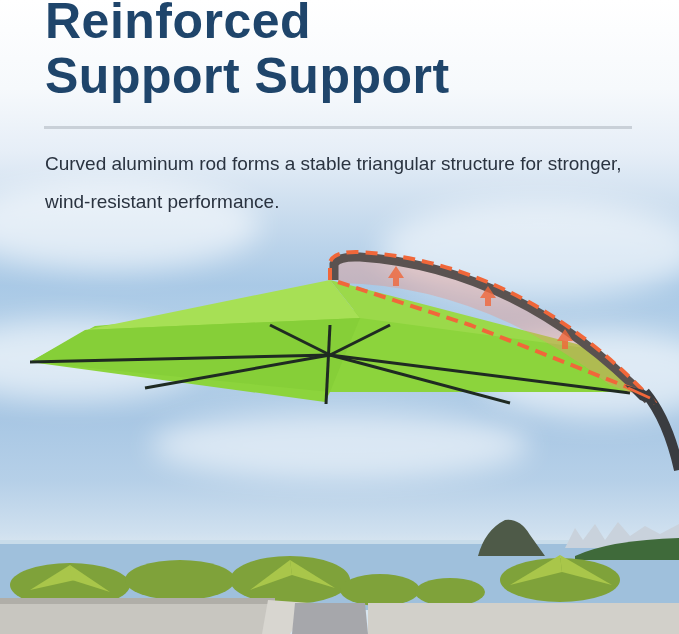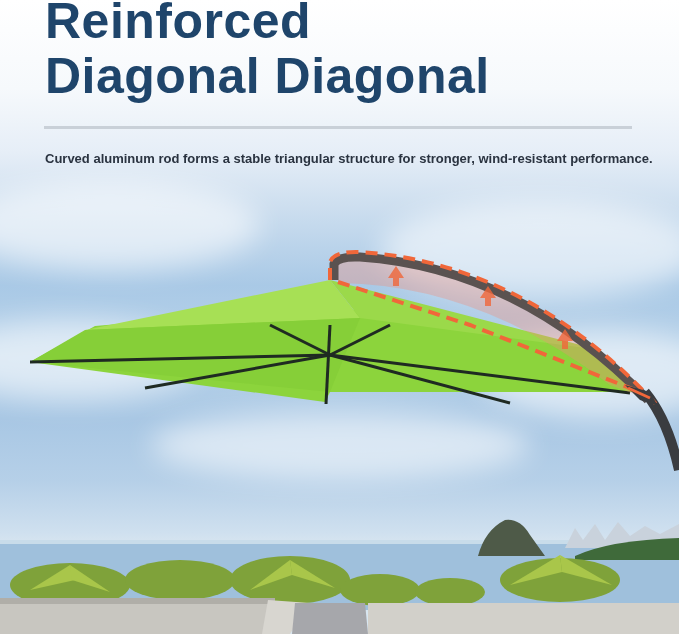--- a/index.html
+++ b/index.html
@@ -5,21 +5,21 @@
     html, body { margin:0; padding:0; }
     body { width:679px; height:634px; overflow:hidden; position:relative;
       font-family:"Liberation Sans", sans-serif; }
     .scene { position:absolute; inset:0; overflow:hidden;
       background: linear-gradient(180deg,#ffffff 0%,#f6f9fc 14%,#e6eef7 24%,#c9dcee 34%,#a9c9e6 45%,#b9d3ea 56%,#a8c7e4 66%,#b6d0e8 76%,#cfe0ef 84%,#d8e6f0 86%); }
     .cloud { position:absolute; border-radius:50%; background:rgba(255,255,255,0.55); filter:blur(14px); }
     .heading { position:absolute; left:45px; top:-6px; margin:0; color:#1f456b;
       font-weight:700; font-size:50px; line-height:55px; letter-spacing:0.5px; }
     .rule { position:absolute; left:44px; top:126px; width:588px; height:3px; background:#c9d0d8; }
     .subtitle { position:absolute; left:45px; top:145px; width:610px; margin:0; color:#2a3340;
-      font-size:13px; line-height:28px;font-weight:bold; }
+      font-size:19px; line-height:38px; }
     svg.art { position:absolute; left:0; top:0; }
   </style>
 </head>
 <body>
 
 <div class="scene">
   <div class="cloud" style="left:-40px;top:180px;width:300px;height:90px;"></div>
   <div class="cloud" style="left:380px;top:200px;width:320px;height:100px;"></div>
   <div class="cloud" style="left:-60px;top:320px;width:260px;height:80px;"></div>
   <div class="cloud" style="left:150px;top:410px;width:380px;height:70px;"></div>
@@ -88,17 +88,17 @@
       <path d="M488 286 L480 298 L485 298 L485 306 L491 306 L491 298 L496 298 Z"></path>
       <path d="M565 329 L557 341 L562 341 L562 349 L568 349 L568 341 L573 341 Z"></path>
     </g>
 
     <polygon points="625,385 650,392 658,406 640,400" fill="#3a3c40"></polygon>
     <line x1="628" y1="388" x2="650" y2="398" stroke="#f0673a" stroke-width="3"></line>
   </svg>
 
   <h1 class="heading">
     <span>Reinforced</span><br>
-    <span>Diagonal Diagonal</span>
+    <span>Support Support</span>
   </h1>
   <div class="rule"></div>
   <p class="subtitle">Curved aluminum rod forms a stable triangular structure for stronger, wind-resistant performance.</p>
 </div>
 
 </body></html>

